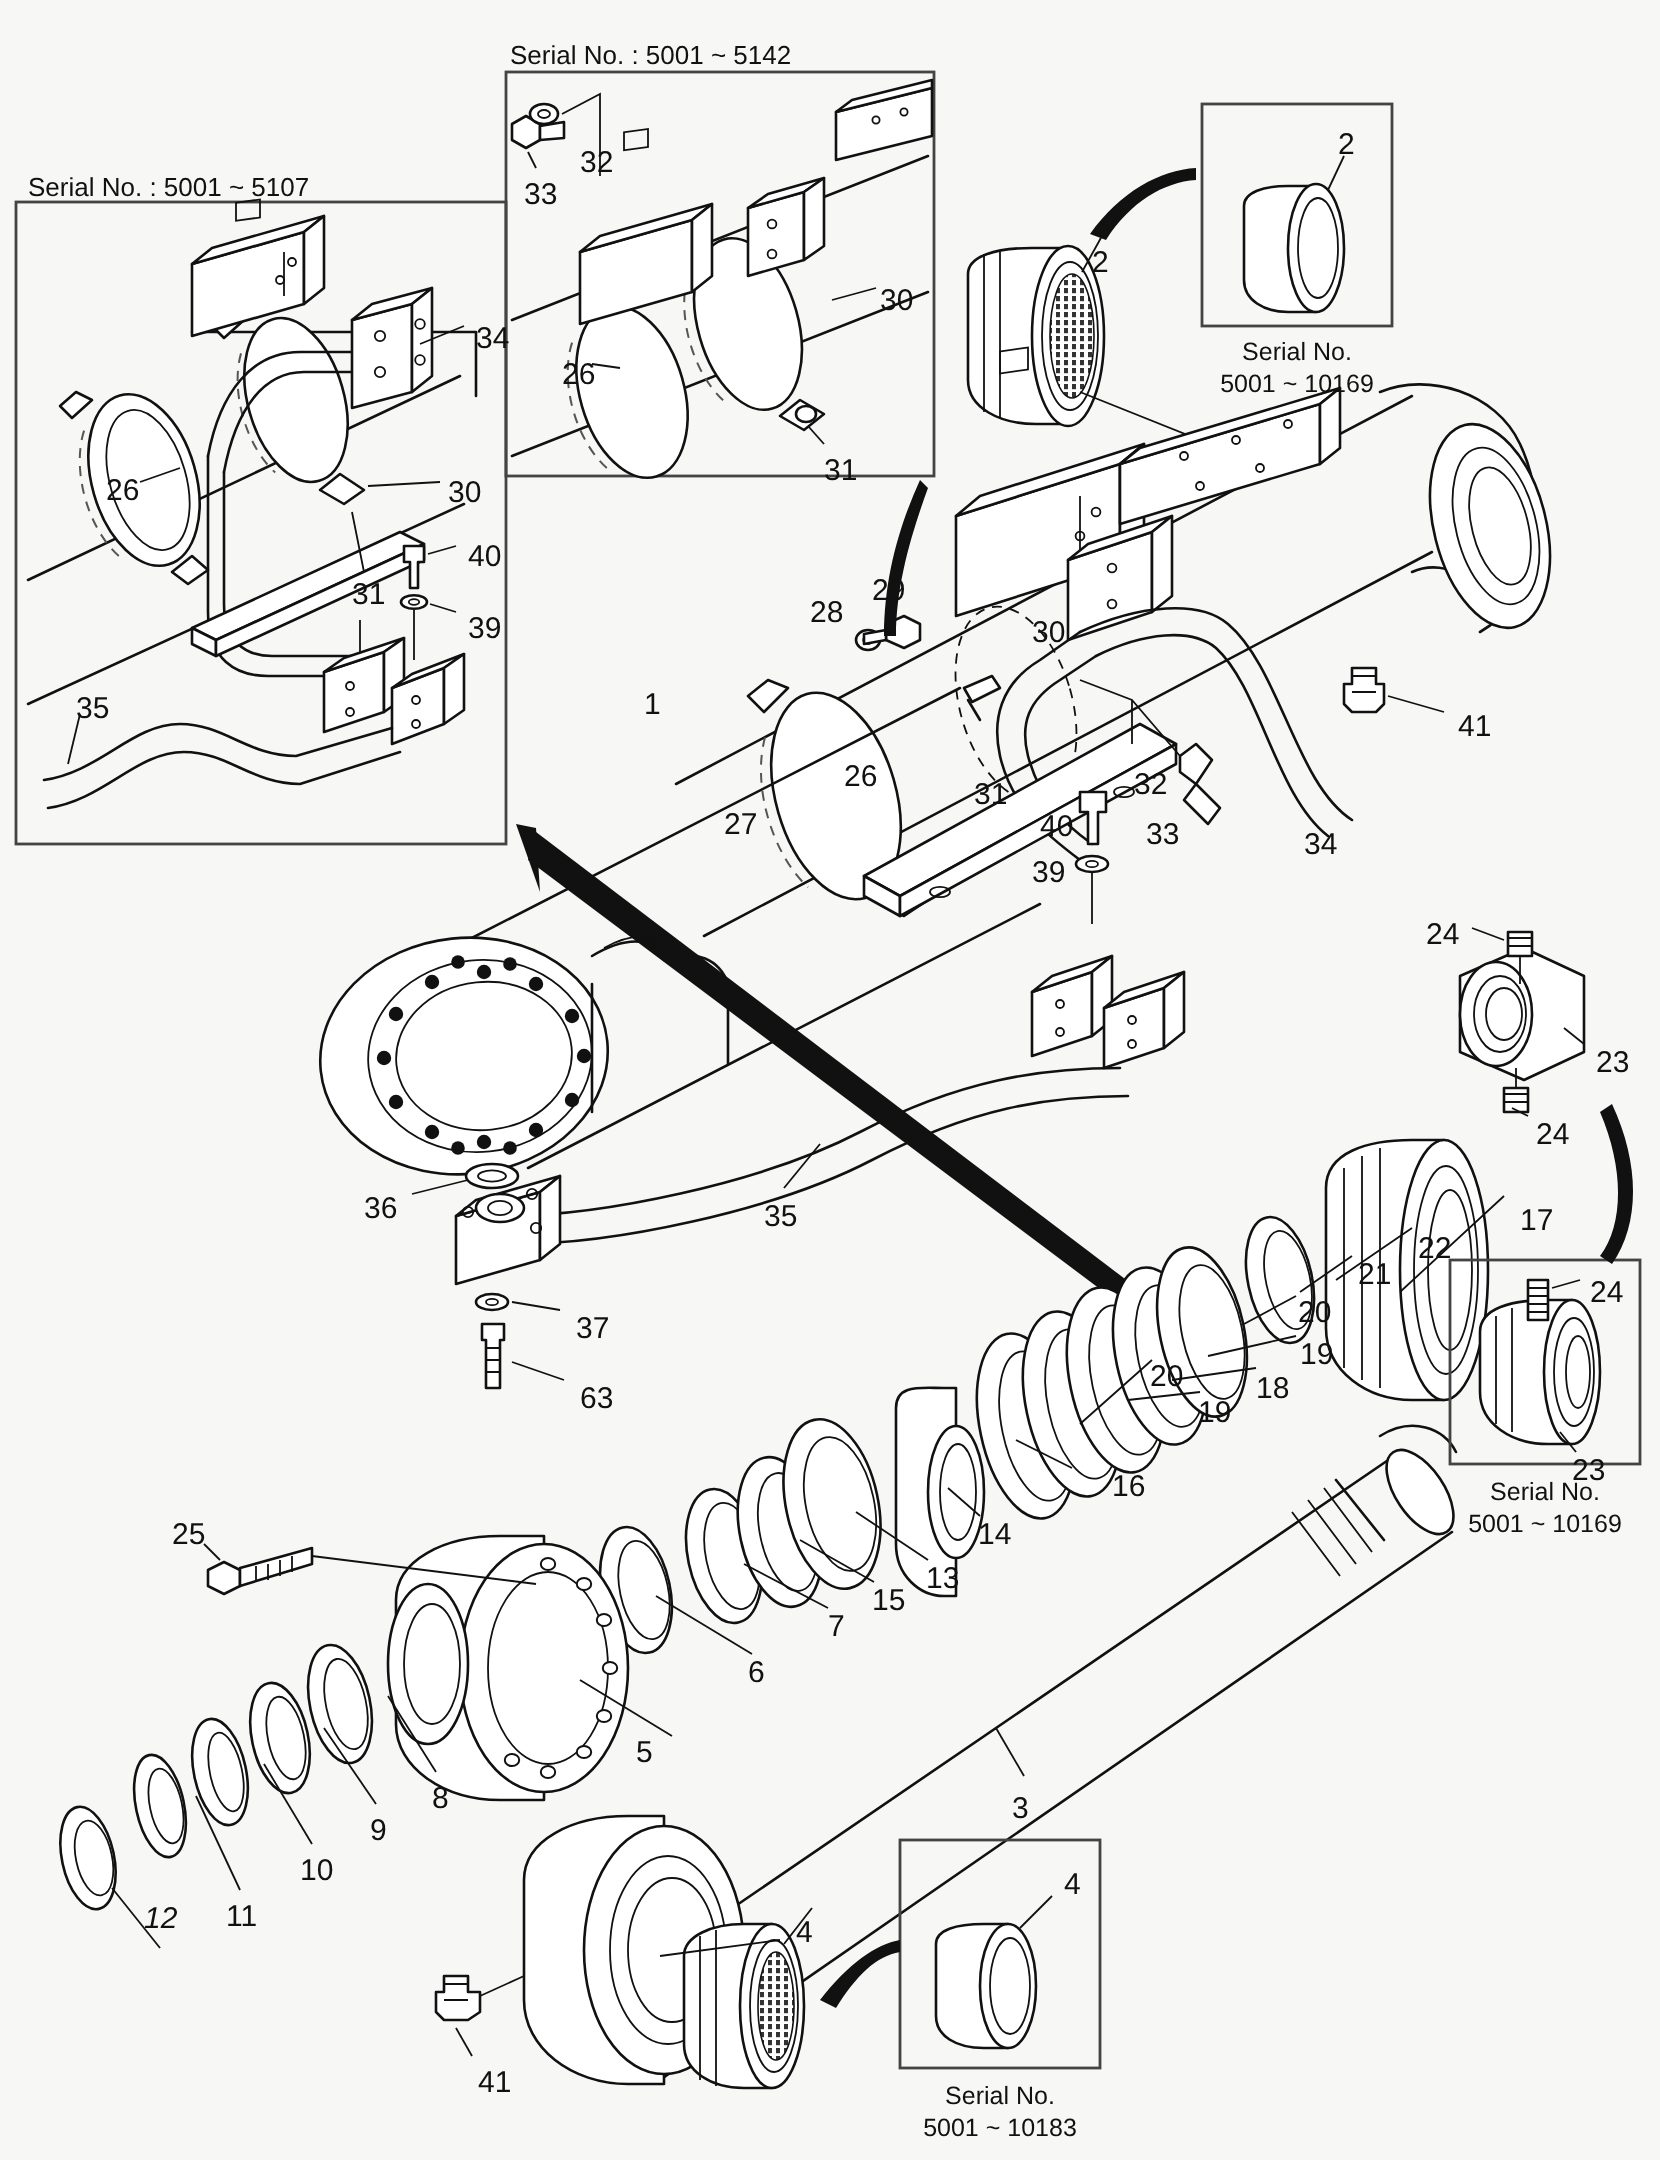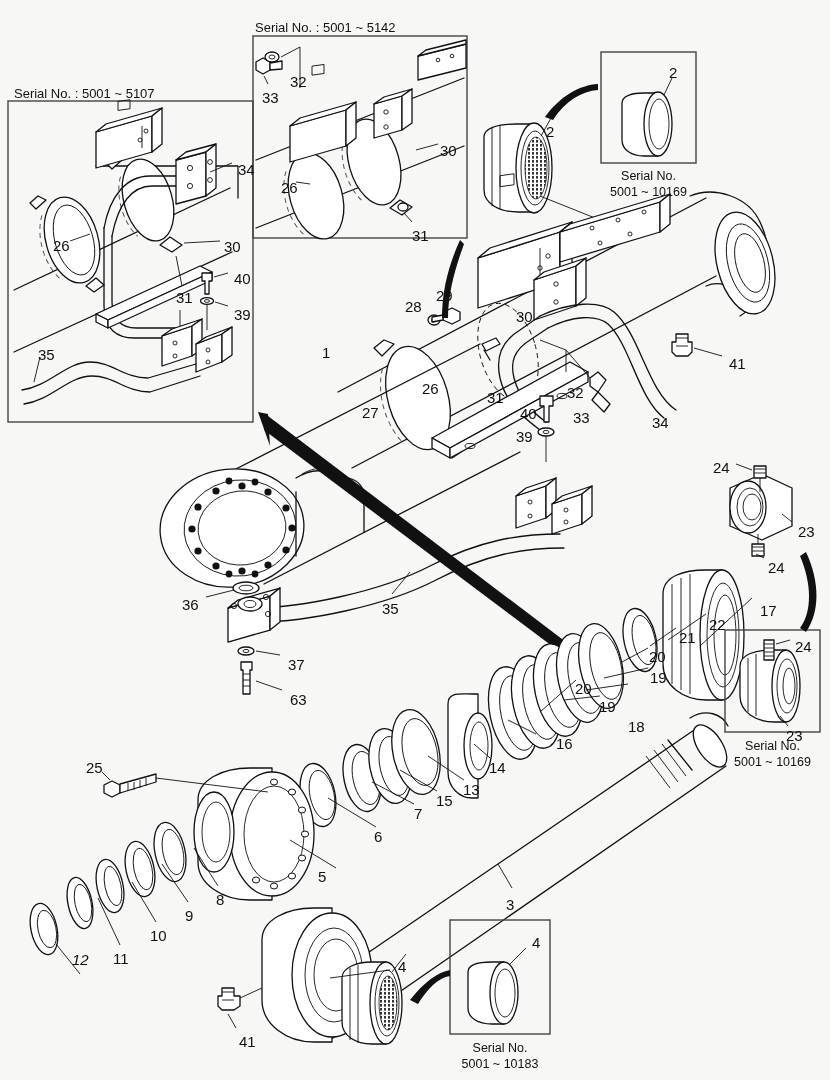--- a/index.html
+++ b/index.html
@@ -554,21 +554,21 @@
       <div class="lbl" style="left: 652px; top: 415px;">34</div>
       <div class="lbl" style="left: 729px; top: 356px;">41</div>
       <div class="lbl" style="left: 713px; top: 460px;">24</div>
       <div class="lbl" style="left: 798px; top: 524px;">23</div>
       <div class="lbl" style="left: 768px; top: 560px;">24</div>
       <div class="lbl" style="left: 760px; top: 603px;">17</div>
       <div class="lbl" style="left: 709px; top: 617px;">22</div>
       <div class="lbl" style="left: 679px; top: 630px;">21</div>
       <div class="lbl" style="left: 649px; top: 649px;">20</div>
       <div class="lbl" style="left: 650px; top: 670px;">19</div>
-      <div class="lbl" style="left: 628px; top: 687px; margin-top: 32px;">18</div>
+      <div class="lbl" style="left: 628px; top: 687px;">18</div>
       <div class="lbl" style="left: 599px; top: 699px;">19</div>
       <div class="lbl" style="left: 575px; top: 681px;">20</div>
       <div class="lbl" style="left: 556px; top: 736px;">16</div>
       <div class="lbl" style="left: 489px; top: 760px;">14</div>
       <div class="lbl" style="left: 463px; top: 782px;">13</div>
       <div class="lbl" style="left: 436px; top: 793px;">15</div>
       <div class="lbl" style="left: 414px; top: 806px;">7</div>
       <div class="lbl" style="left: 374px; top: 829px;">6</div>
       <div class="lbl" style="left: 318px; top: 869px;">5</div>
       <div class="lbl" style="left: 216px; top: 892px;">8</div>

